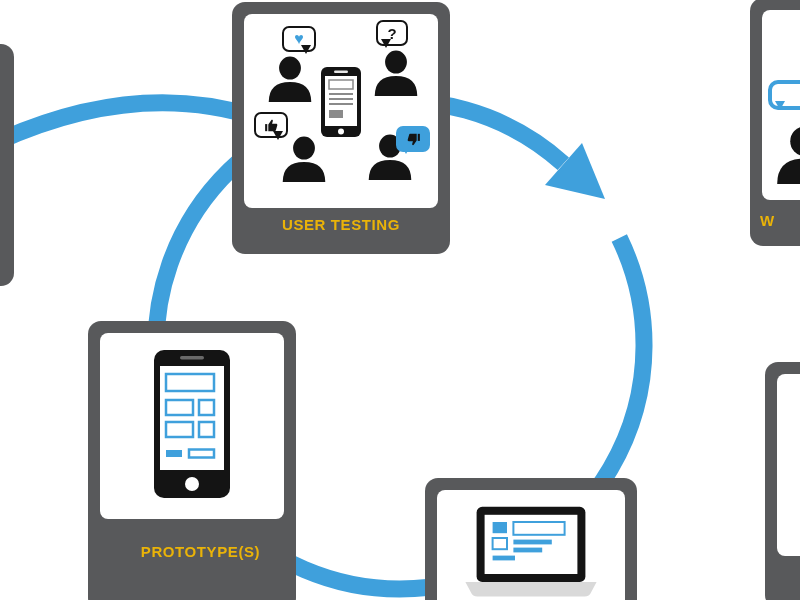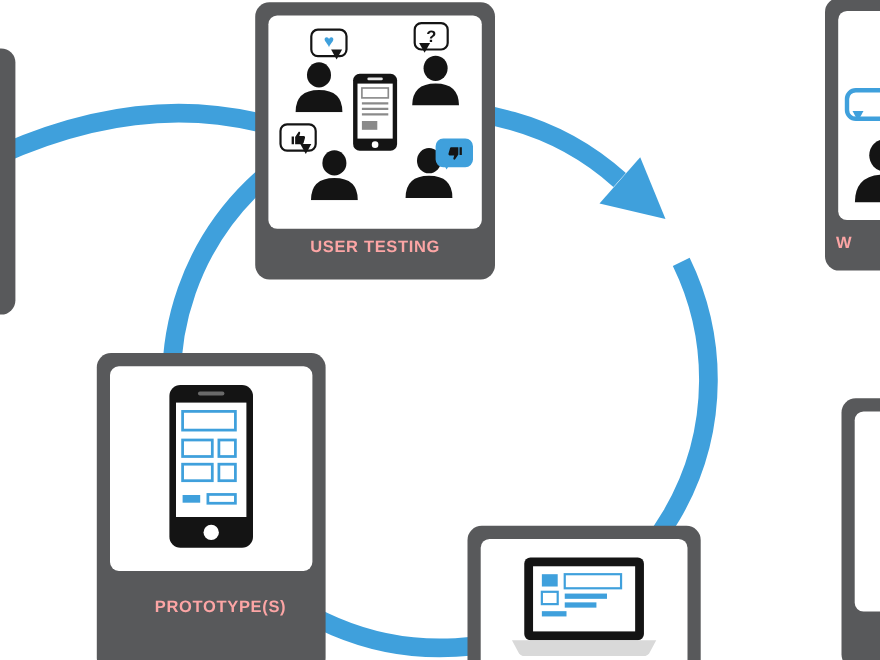--- a/index.html
+++ b/index.html
@@ -4,21 +4,21 @@
 <style>
   html,body{margin:0;padding:0;background:#fff;}
   .canvas{
     position:relative;width:800px;height:600px;overflow:hidden;background:#ffffff;
     font-family:"Liberation Sans",sans-serif;
   }
   svg.arcs{position:absolute;left:0;top:0;width:800px;height:600px;}
   .card{position:absolute;background:#58595B;border-radius:13px;}
   .panel{position:absolute;background:#ffffff;border-radius:8px;}
   .card-label{
-    position:absolute;left:0;right:0;text-align:center;color:#fca5a5;
+    position:absolute;left:0;right:0;text-align:center;color:#eab308;
     font-weight:bold;font-size:15px;letter-spacing:.6px;
   }
   .abs{position:absolute;}
   .bubble{
     position:absolute;background:#ffffff;border:2.5px solid #141414;border-radius:7px;
     display:flex;align-items:center;justify-content:center;box-sizing:border-box;
   }
   .bubble::after{
     content:"";position:absolute;bottom:-9px;width:0;height:0;
     border:5px solid transparent;border-top:9px solid #141414;

